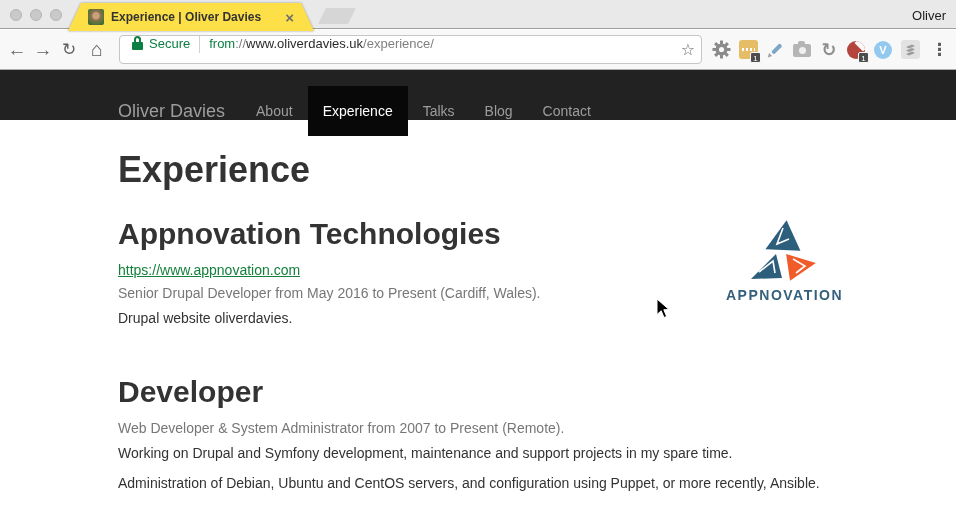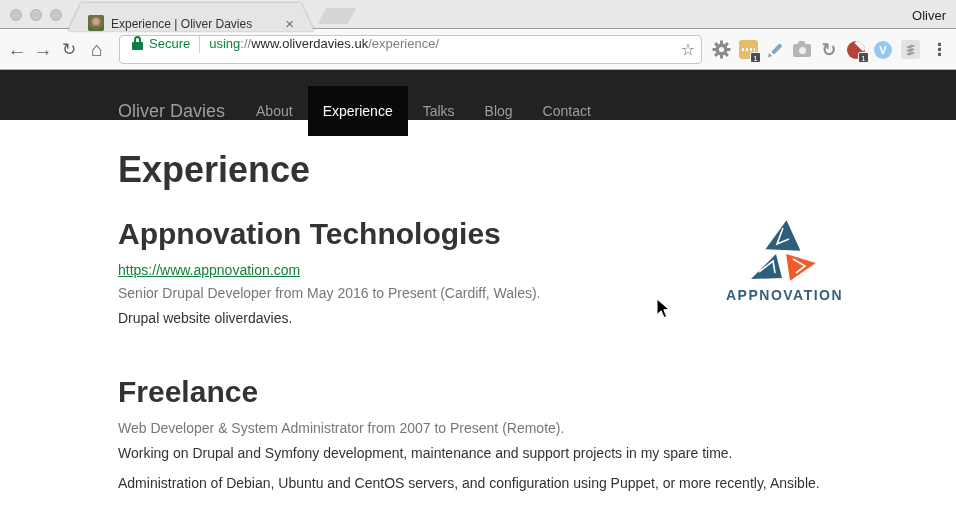--- a/index.html
+++ b/index.html
@@ -9,23 +9,23 @@
   
   .tabstrip { position: absolute; top: 0; left: 0; width: 956px; height: 29px;
               background: #e9e9e9; border-bottom: 1px solid #9e9e9e; z-index: 1; }
   .traffic { position: absolute; top: 9px; width: 12px; height: 12px; border-radius: 50%;
              background: #c9c9c9; border: 1px solid #b5b5b5; }
   .t1 { left: 10px; } .t2 { left: 30px; } .t3 { left: 50px; }
   .profile-name { position: absolute; top: 8px; right: 10px; font-size: 13px; color: #1d1d1d; }
 
   .tab-outer { position: absolute; left: 68px; top: 3px; z-index: 3;
                filter: drop-shadow(0 0 1px rgba(0,0,0,0.35)); }
-  .tab { width: 246px; height: 28px; background: #e5e5e5;
+  .tab { width: 246px; height: 28px; background: #fde047;
          clip-path: polygon(0 100%, 13px 0, calc(100% - 13px) 0, 100% 100%);
-         display: flex; align-items: flex-end; padding: 0 20px; }
+         display: flex; align-items: center; padding: 0 20px; font-weight: bold; }
   .favicon { width: 16px; height: 16px; border-radius: 2px; flex: 0 0 16px;
              background: radial-gradient(circle at 50% 42%, #c9a47b 22%, #8a6b4a 40%, #55753c 65%, #3c5a2d 100%); }
   .tab-title { font-size: 12px; color: #333; margin-left: 7px; white-space: nowrap;
                overflow: hidden; flex: 1 1 auto; }
   .tab-close { font-size: 15px; color: #6f6f6f; margin-left: 8px; line-height: 1; cursor: default; }
   .newtab-btn { position: absolute; left: 322px; top: 8px; width: 30px; height: 16px;
                 background: #d6d6d6; transform: skewX(-26deg); z-index: 2; border-radius: 1px; }
 
   .toolbar { position: absolute; top: 30px; left: 0; width: 956px; height: 40px;
              background: #f8f8f8; border-bottom: 1px solid #adadad; z-index: 2; }
@@ -126,21 +126,21 @@
   <span class="navbtn btn-reload">↻</span>
   <span class="navbtn btn-home">⌂</span>
 
   <div class="omnibox">
     <span class="lock">
       <span class="lock-shackle"></span>
         <span class="lock-body"></span>
     </span>
     <span class="secure-label">Secure</span>
     <span class="omni-divider"></span>
-    <span class="url"><span class="scheme">using</span><span class="sep">://</span><span class="host">www.oliverdavies.uk</span><span class="path">/experience/</span></span>
+    <span class="url"><span class="scheme">from</span><span class="sep">://</span><span class="host">www.oliverdavies.uk</span><span class="path">/experience/</span></span>
     <span class="star">☆</span>
   </div>
 
   <div class="ext-row">
     <span class="ext">
       <svg width="19" height="19" viewBox="0 0 19 19">
         <g fill="#8b8b8b">
           <circle cx="9.5" cy="9.5" r="6"></circle>
           <rect x="8" y="0.5" width="3" height="18"></rect>
           <rect x="0.5" y="8" width="18" height="3"></rect>
@@ -218,21 +218,21 @@
             <polyline points="12,53 26,42 28,54" fill="none" stroke="#ffffff" stroke-width="1.6"></polyline>
             <polygon points="40,34 69,45 42,61" fill="#f15a29" transform="rotate(-4 54 47)"></polygon>
             <polyline points="46,40 58,47 49,54" fill="none" stroke="#ffffff" stroke-width="1.6"></polyline>
           </g>
         </svg>
         <div class="logo-text">APPNOVATION</div>
       </div>
     </div>
 
     <div class="section freelance">
-      <h2>Freelance</h2>
+      <h2>Developer</h2>
       <p class="subtitle">Web Developer &amp; System Administrator from 2007 to Present (Remote).</p>
       <p class="body-p">Working on Drupal and Symfony development, maintenance and support projects in my spare time.</p>
       <p class="body-p">Administration of Debian, Ubuntu and CentOS servers, and configuration using Puppet, or more recently, Ansible.</p>
     </div>
   </div>
 </div>
 
 <div class="cursor">
   <svg width="14" height="21" viewBox="0 0 14 21">
     <polygon points="1,1 1,16.5 5.2,12.8 8,19.5 10.6,18.4 7.8,11.8 13,11.5" fill="#000000" stroke="#ffffff" stroke-width="1"></polygon>

